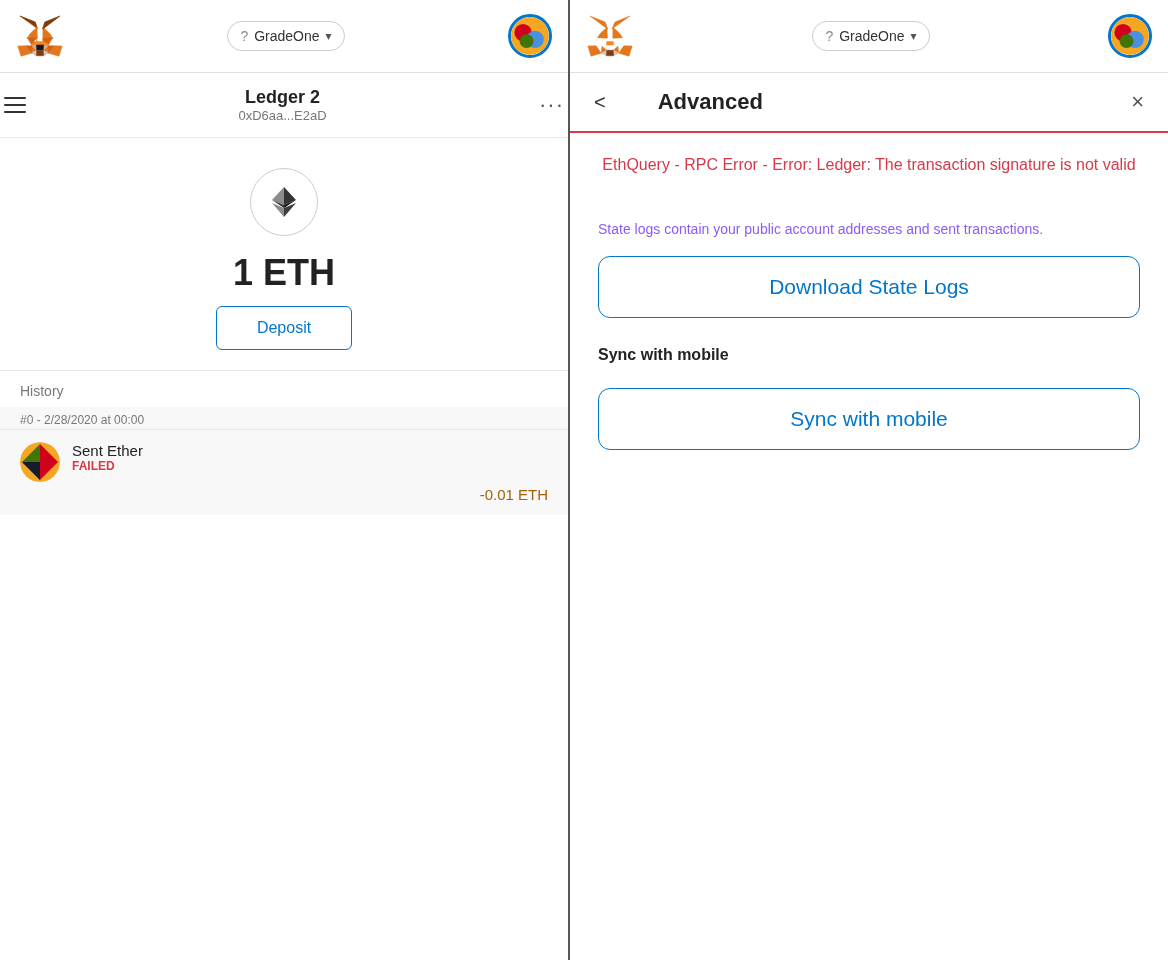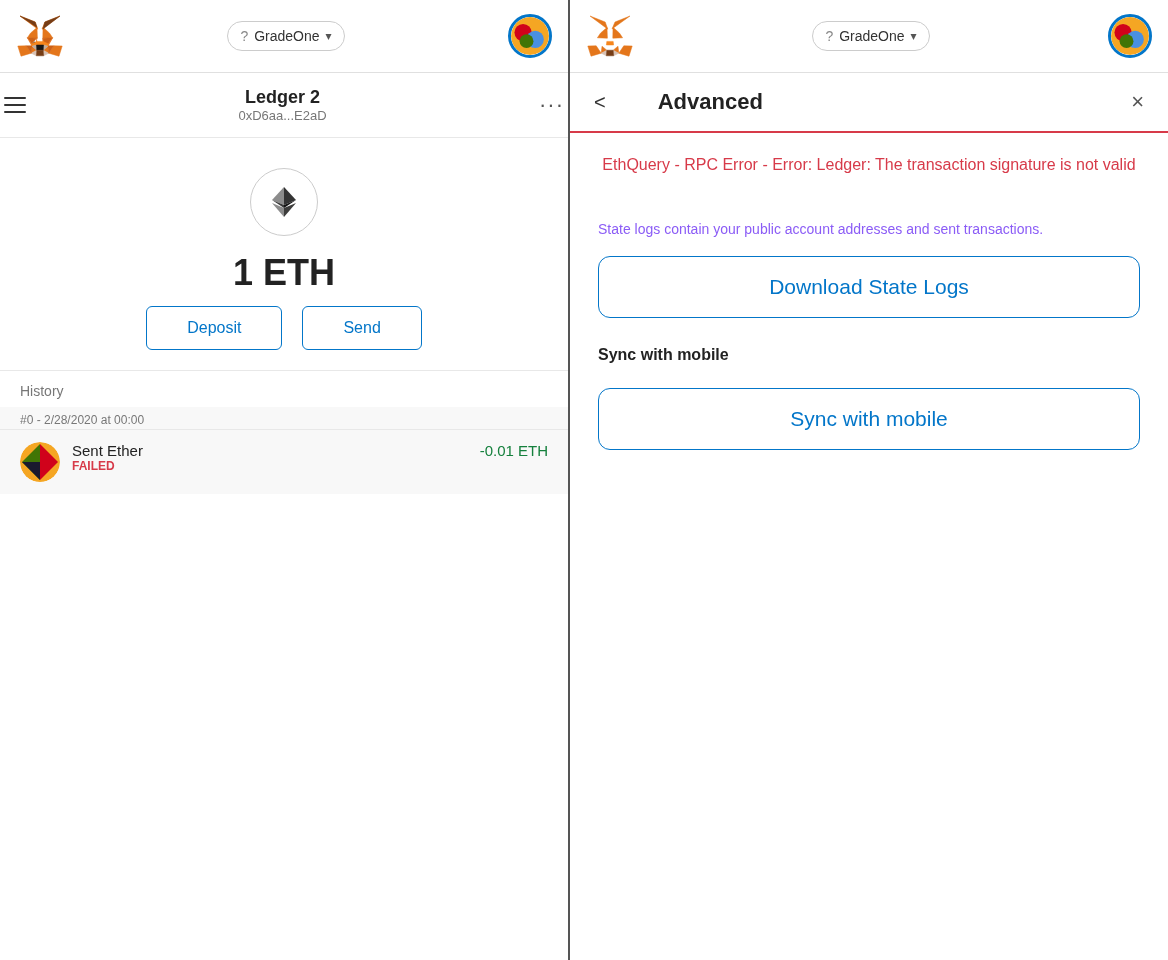--- a/index.html
+++ b/index.html
@@ -209,21 +209,22 @@
 
     .tx-status {
       font-size: 12px;
       color: #d73a49;
       font-weight: 600;
       text-transform: uppercase;
     }
 
     .tx-amount {
       font-size: 15px;
-      color: #15803d;
+      color: #a16207;
+      margin-top: 44px;
     }
 
     
     .right-panel {
       width: 598px;
       position: relative;
     }
 
     .right-panel .header {
       border-bottom: 1px solid #e0e0e0;
@@ -408,21 +409,20 @@
         <polygon points="19,4 7,17 19,22" fill="#8C8C8C"></polygon>
         <polygon points="19,25 19,34 31,20" fill="#3C3C3B"></polygon>
         <polygon points="19,34 19,25 7,20" fill="#8C8C8C"></polygon>
         <polygon points="19,22 31,17 19,25" fill="#141414"></polygon>
         <polygon points="7,17 19,22 19,25" fill="#393939"></polygon>
       </svg>
     </div>
     <div class="balance-amount">1 ETH</div>
     <div class="action-buttons">
       <button class="action-btn">Deposit</button>
-      <button class="action-btn">Send</button>
     </div>
   </div>
 
   <div class="history-label">History</div>
   <div class="tx-date">#0 - 2/28/2020 at 00:00</div>
   <div class="tx-row">
     <div class="tx-icon">
       <svg viewBox="0 0 40 40" xmlns="http://www.w3.org/2000/svg">
         <circle cx="20" cy="20" r="20" fill="#f5a623"></circle>
         <polygon points="20,2 38,20 20,38" fill="#d0021b"></polygon>

